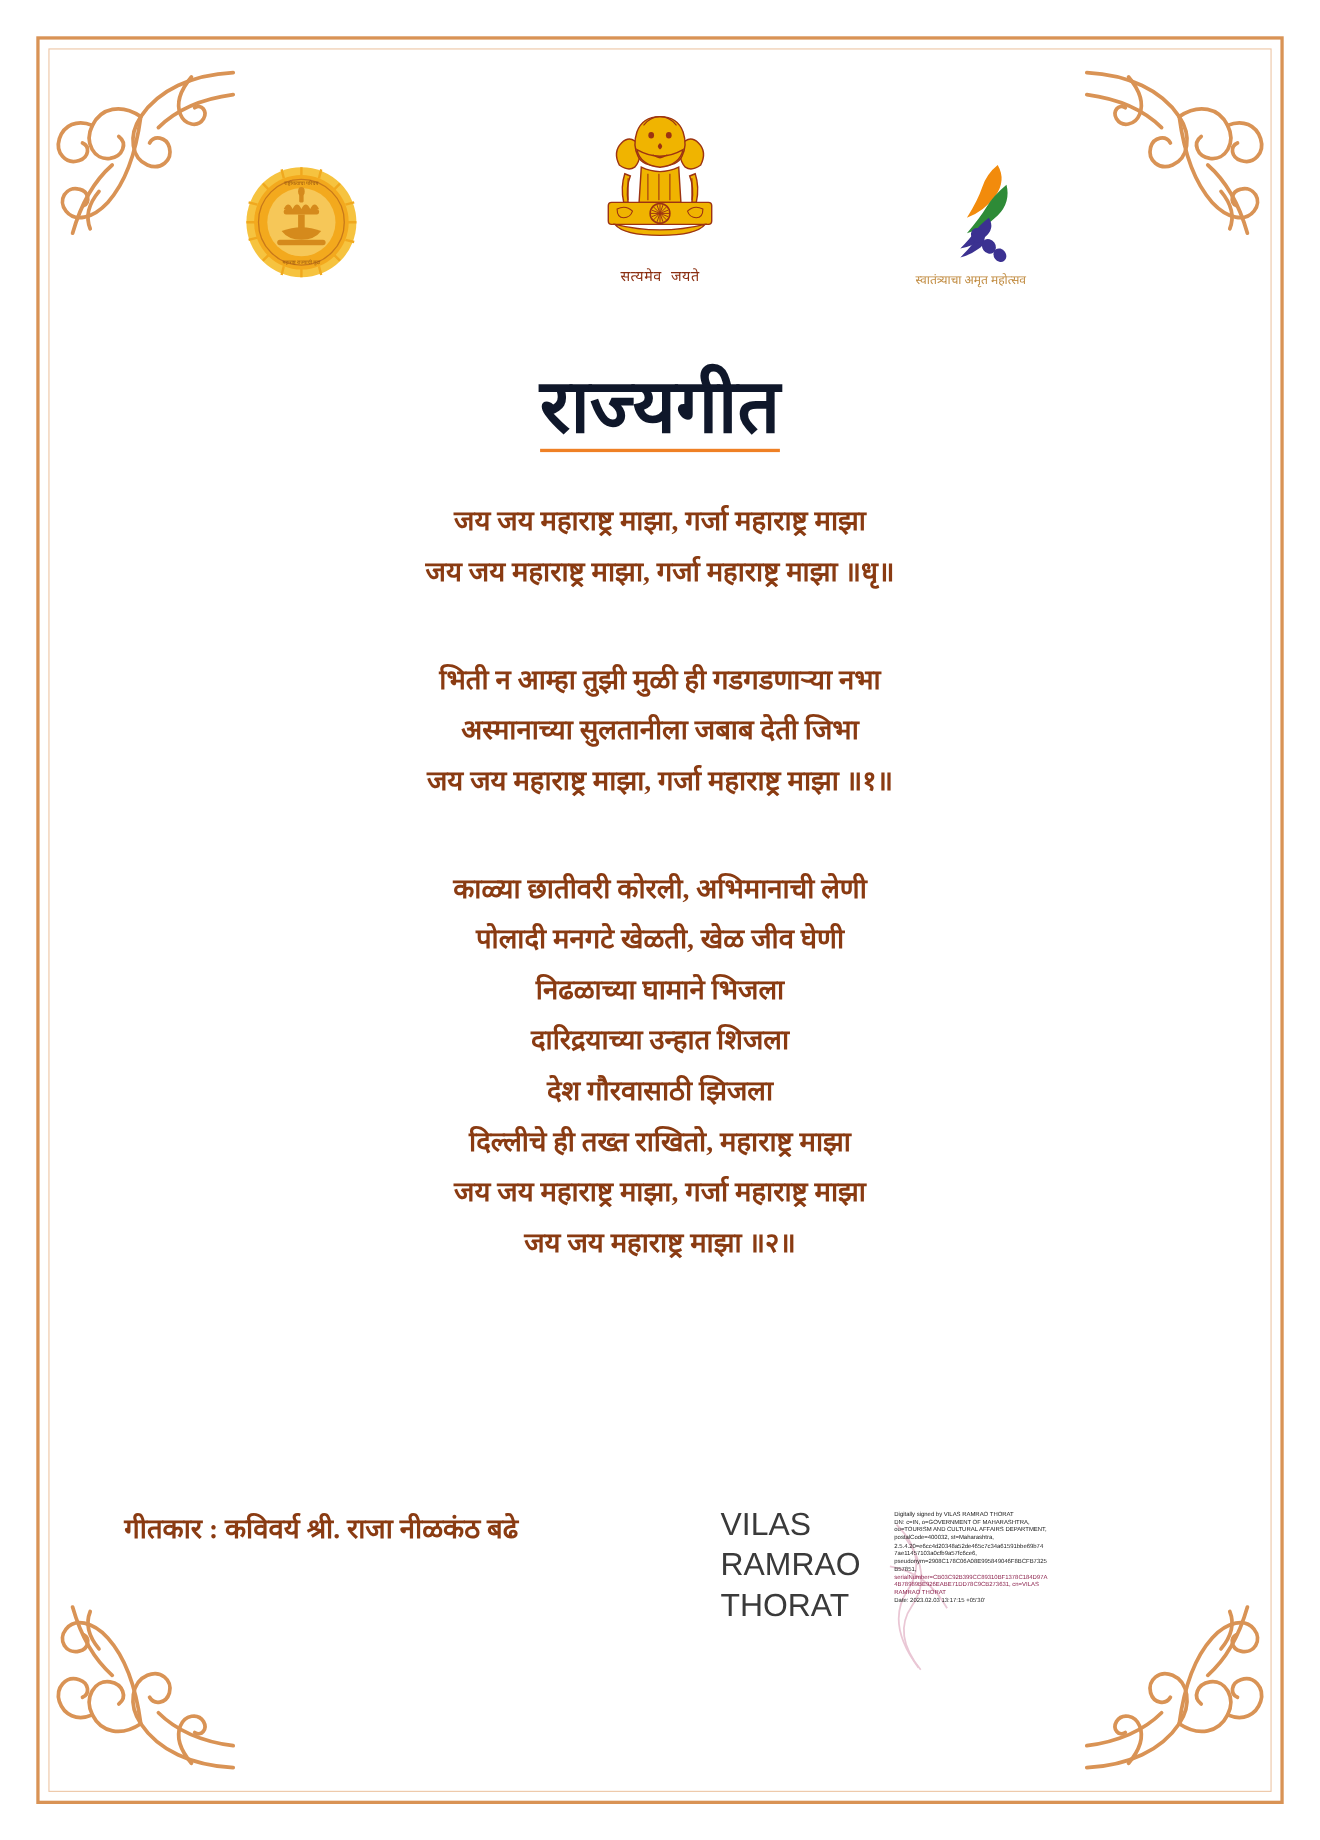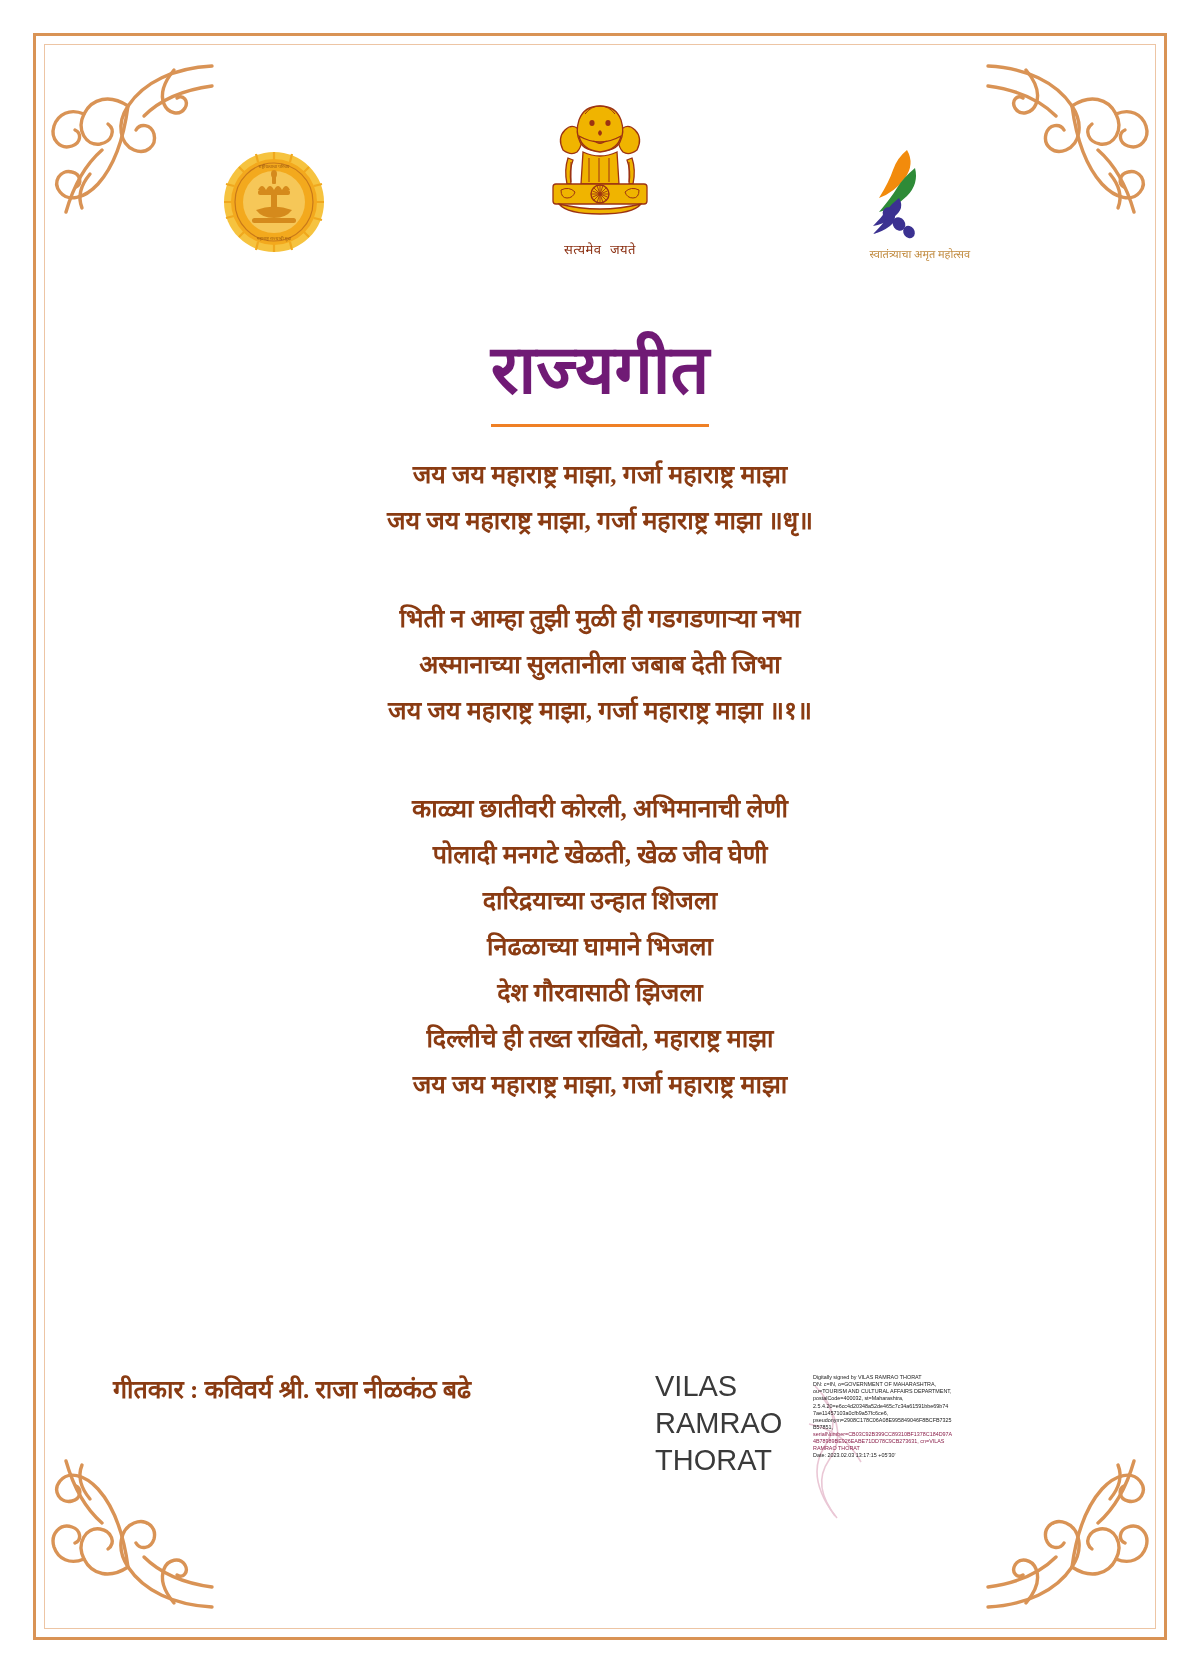--- a/index.html
+++ b/index.html
@@ -77,21 +77,21 @@
     font-size: 25px;
     font-weight: bold;
     color: #9c3312;
     margin-top: 7px;
     letter-spacing: .5px;
   }
   .logo-right {
     position: absolute;
     left: 795px; top: 52px;
     width: 175px;
-    text-align: right;
+    text-align: center;
   }
   .amrit-svg { width: 92px; height: 98px; display: block; margin: 0 auto; }
   .amrit-caption {
     font-family: "Liberation Serif", serif;
     font-size: 11px;
     color: #c08a3e;
     margin-top: 4px;
     white-space: nowrap;
   }
 
@@ -100,23 +100,23 @@
     position: absolute;
     left: 0; right: 0;
     top: 336px;
     text-align: center;
   }
   .title {
     display: inline-block;
     font-family: "Liberation Serif", serif;
     font-size: 68px;
     font-weight: bold;
-    color: #701a75;
+    color: #0f172a;
     line-height: 1.0;
-    padding-bottom: 20px;
+    padding-bottom: 4px;
     border-bottom: 3px solid #ef8025;
   }
 
   
   .lyrics {
     position: absolute;
     left: 0; right: 0;
     top: 462px;
     text-align: center;
   }
@@ -347,25 +347,26 @@
   <div class="lyrics" id="lyrics-root">
       <div class="line">जय जय महाराष्ट्र माझा, गर्जा महाराष्ट्र माझा</div>
       <div class="line">जय जय महाराष्ट्र माझा, गर्जा महाराष्ट्र माझा ॥धृ॥</div>
       <div class="stanza-gap"></div>
       <div class="line">भिती न आम्हा तुझी मुळी ही गडगडणाऱ्या नभा</div>
       <div class="line">अस्मानाच्या सुलतानीला जबाब देती जिभा</div>
       <div class="line">जय जय महाराष्ट्र माझा, गर्जा महाराष्ट्र माझा ॥१॥</div>
       <div class="stanza-gap"></div>
       <div class="line">काळ्या छातीवरी कोरली, अभिमानाची लेणी</div>
       <div class="line">पोलादी मनगटे खेळती, खेळ जीव घेणी</div>
+      <div class="line">निढळाच्या घामाने भिजला</div>
       <div class="line">दारिद्रयाच्या उन्हात शिजला</div>
-      <div class="line">निढळाच्या घामाने भिजला</div>
       <div class="line">देश गौरवासाठी झिजला</div>
       <div class="line">दिल्लीचे ही तख्त राखितो, महाराष्ट्र माझा</div>
       <div class="line">जय जय महाराष्ट्र माझा, गर्जा महाराष्ट्र माझा</div>
+      <div class="line">जय जय महाराष्ट्र माझा ॥२॥</div>
     </div>
 
   <div class="credit">गीतकार : कविवर्य श्री. राजा नीळकंठ बढे</div>
 
   <svg class="sign-swirl" viewBox="0 0 90 150" xmlns="http://www.w3.org/2000/svg">
     <g fill="none" stroke="#d99bb4" stroke-width="1.6">
       <path d="M20 10 q30 30 10 60 q-20 30 10 70"></path>
       <path d="M28 22 q26 34 6 62 q-18 26 8 58"></path>
       <path d="M14 48 q34 6 52 38"></path>
     </g>

